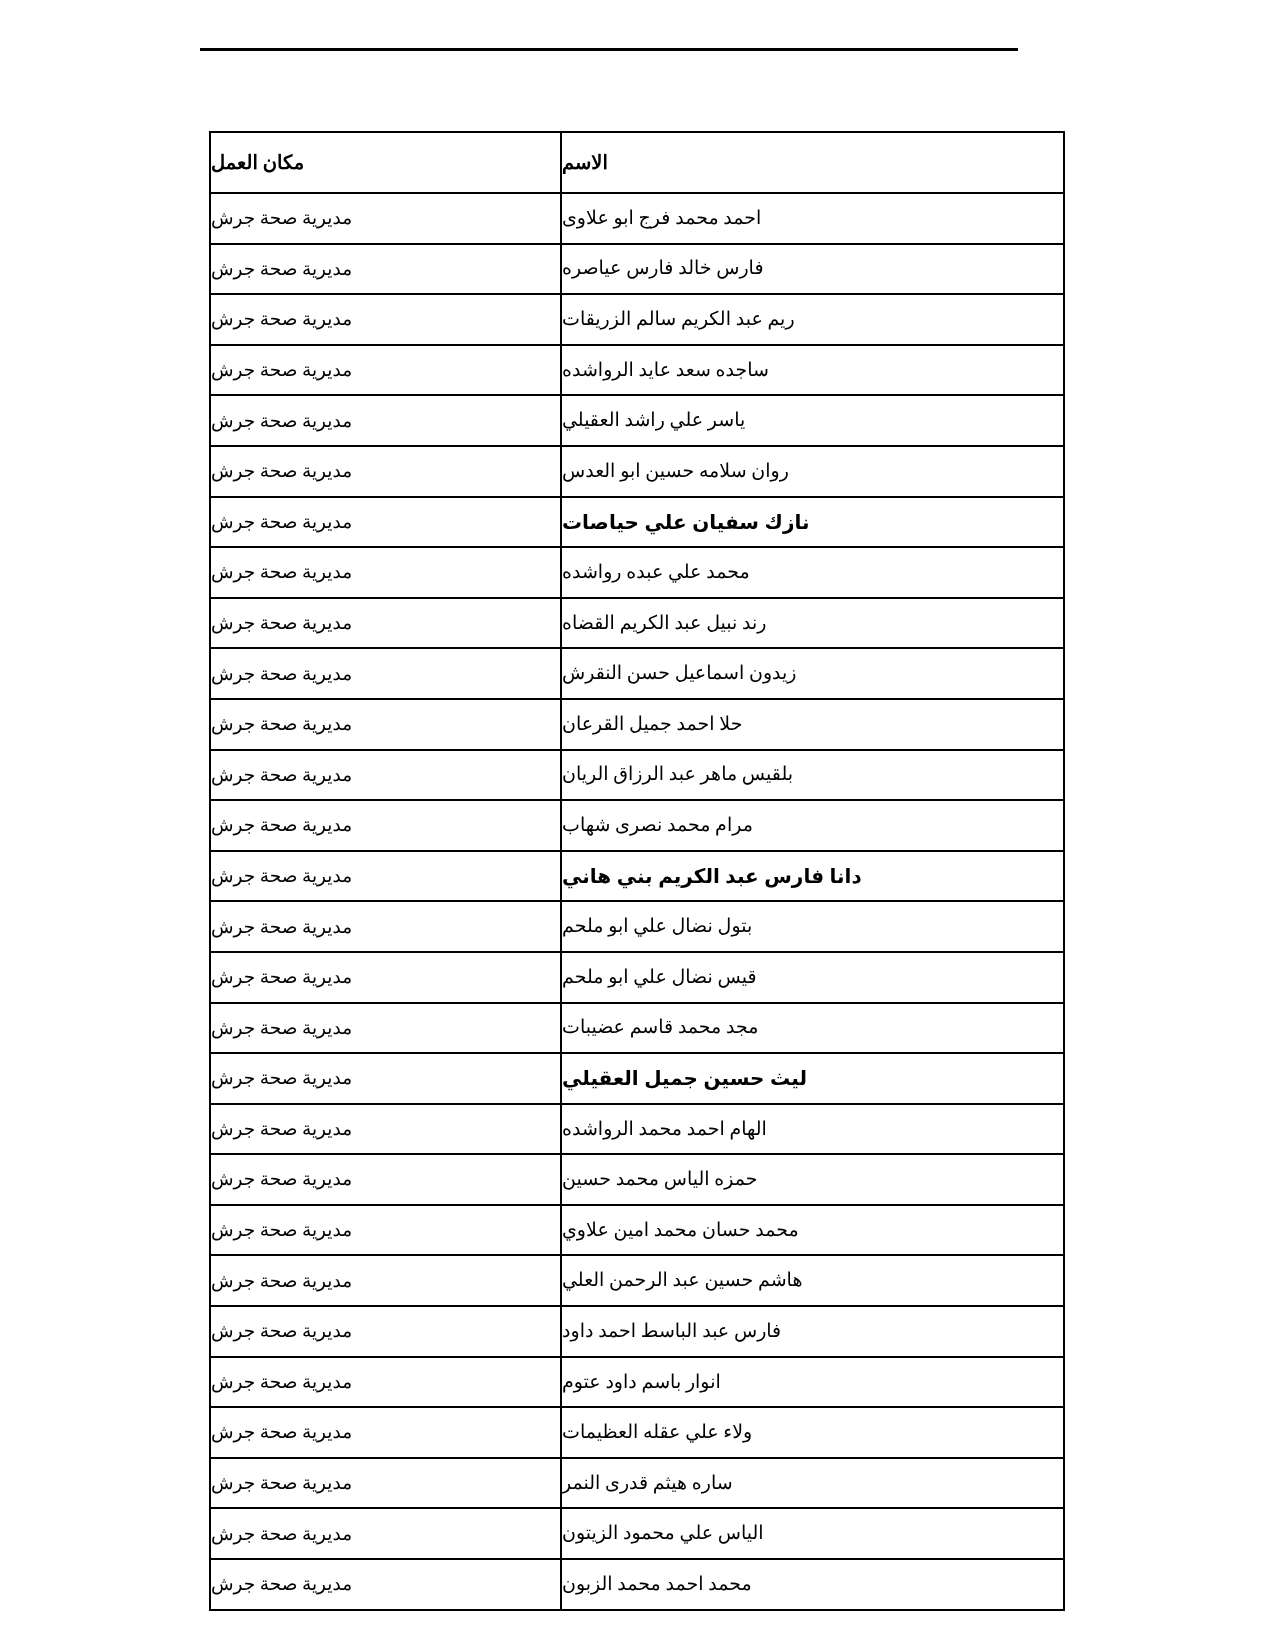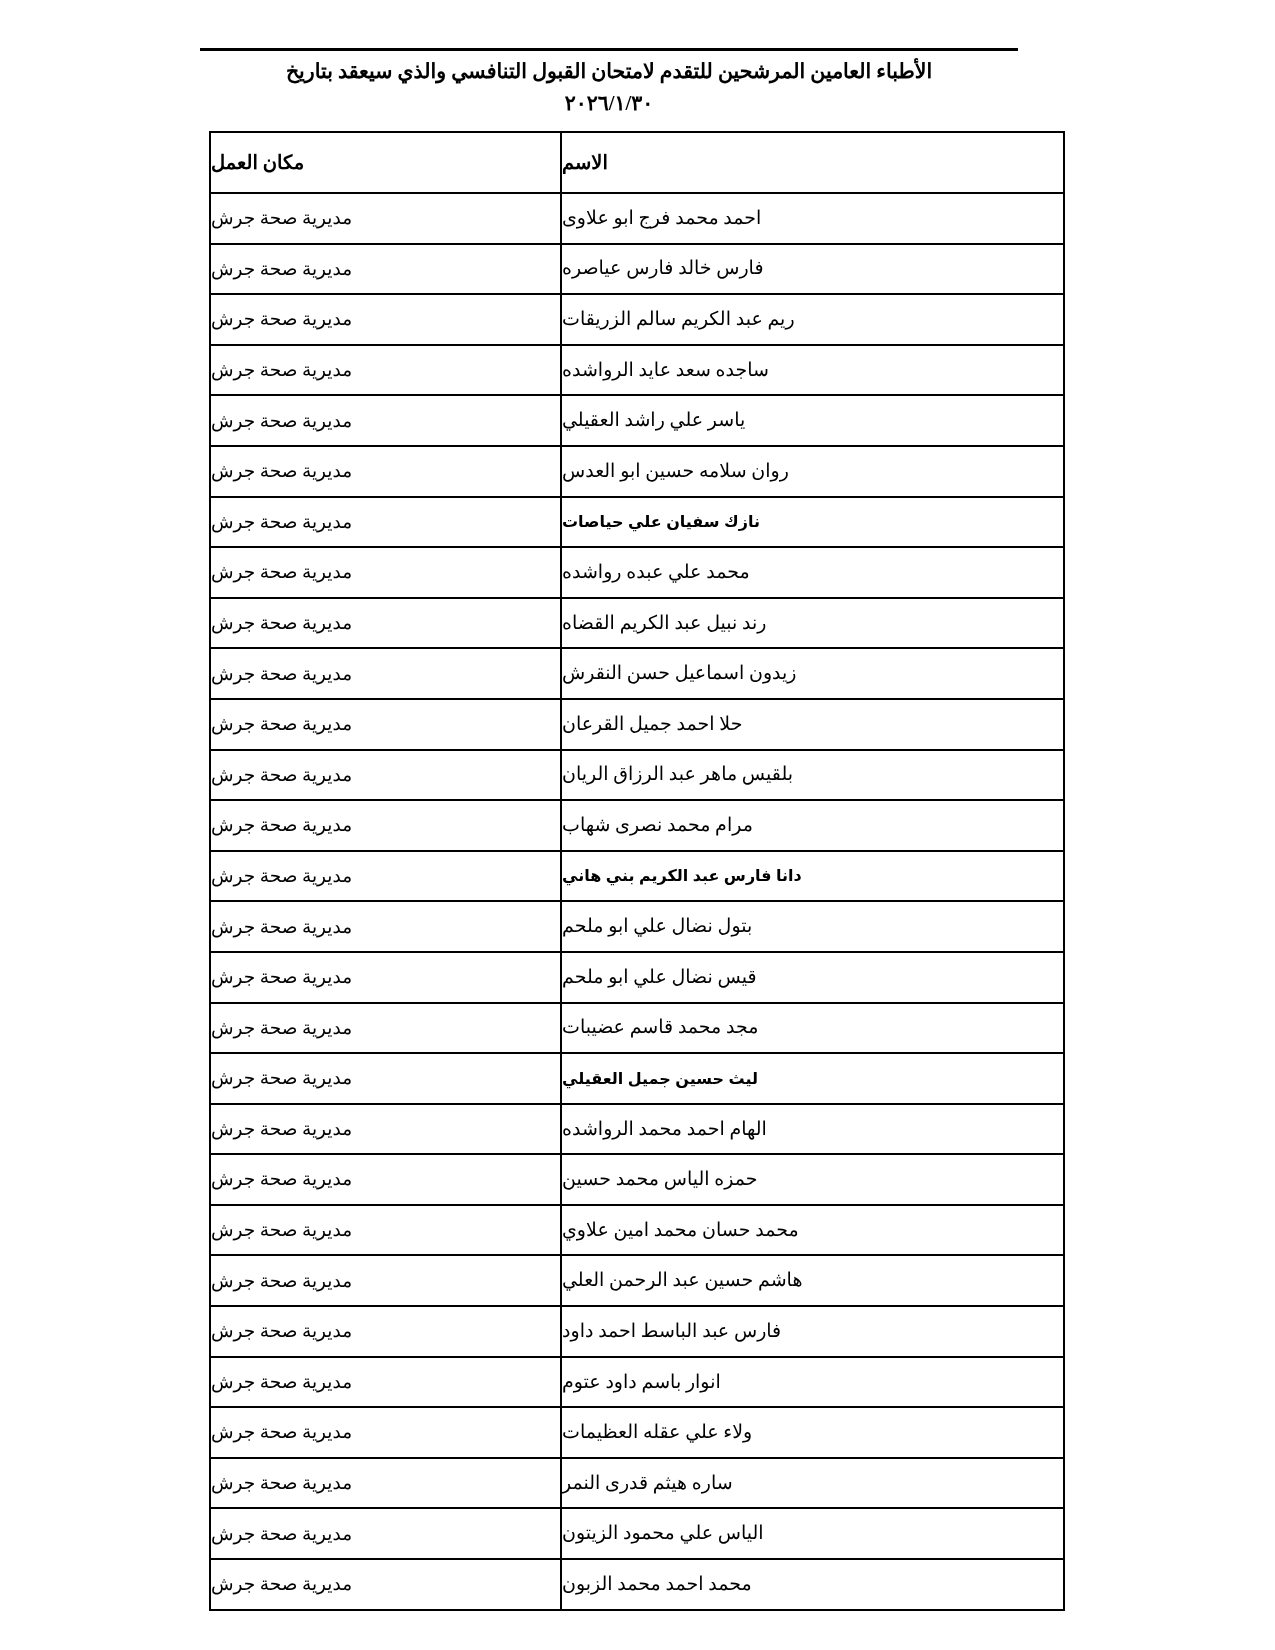--- a/index.html
+++ b/index.html
@@ -89,39 +89,35 @@
 
   table.roster th {
     font-weight: bold;
     font-size: 19.5px;
     height: 59px;
   }
 
   table.roster td.cell-name.is-bold {
     font-family: "Liberation Sans", "DejaVu Sans", sans-serif;
     font-weight: bold;
-    font-size: 16px;
+    font-size: 20px;
   }
 
   table.roster td.cell-place {
     font-size: 18.5px;
     margin-top: 16px;
   }
 </style>
 </head>
 <body>
 
 <div class="page">
 
   <div class="top-rule"></div>
 
-  <div class="doc-title">
-    <span>الأطباء العامين المرشحين للتقدم لامتحان القبول التنافسي والذي سيعقد بتاريخ</span>
-    <span class="line2">٢٠٢٦/١/٣٠</span>
-  </div>
 
   <div class="table-wrap">
     <table class="roster">
       <colgroup>
         <col class="col-name">
         <col class="col-place">
       </colgroup>
       <thead>
         <tr>
           <th>الاسم</th>

